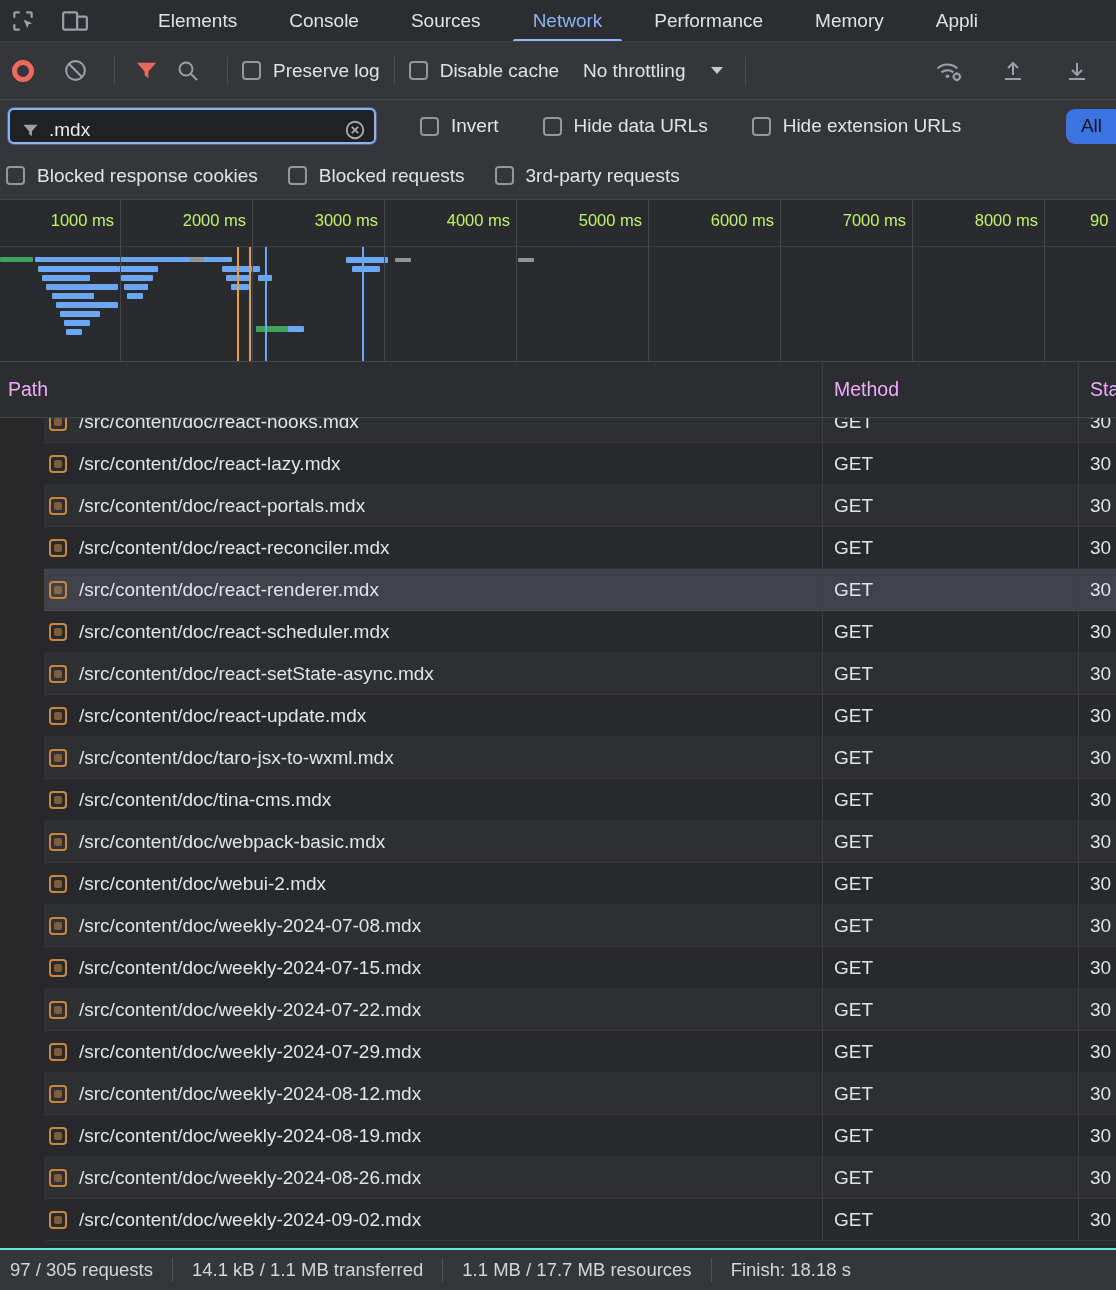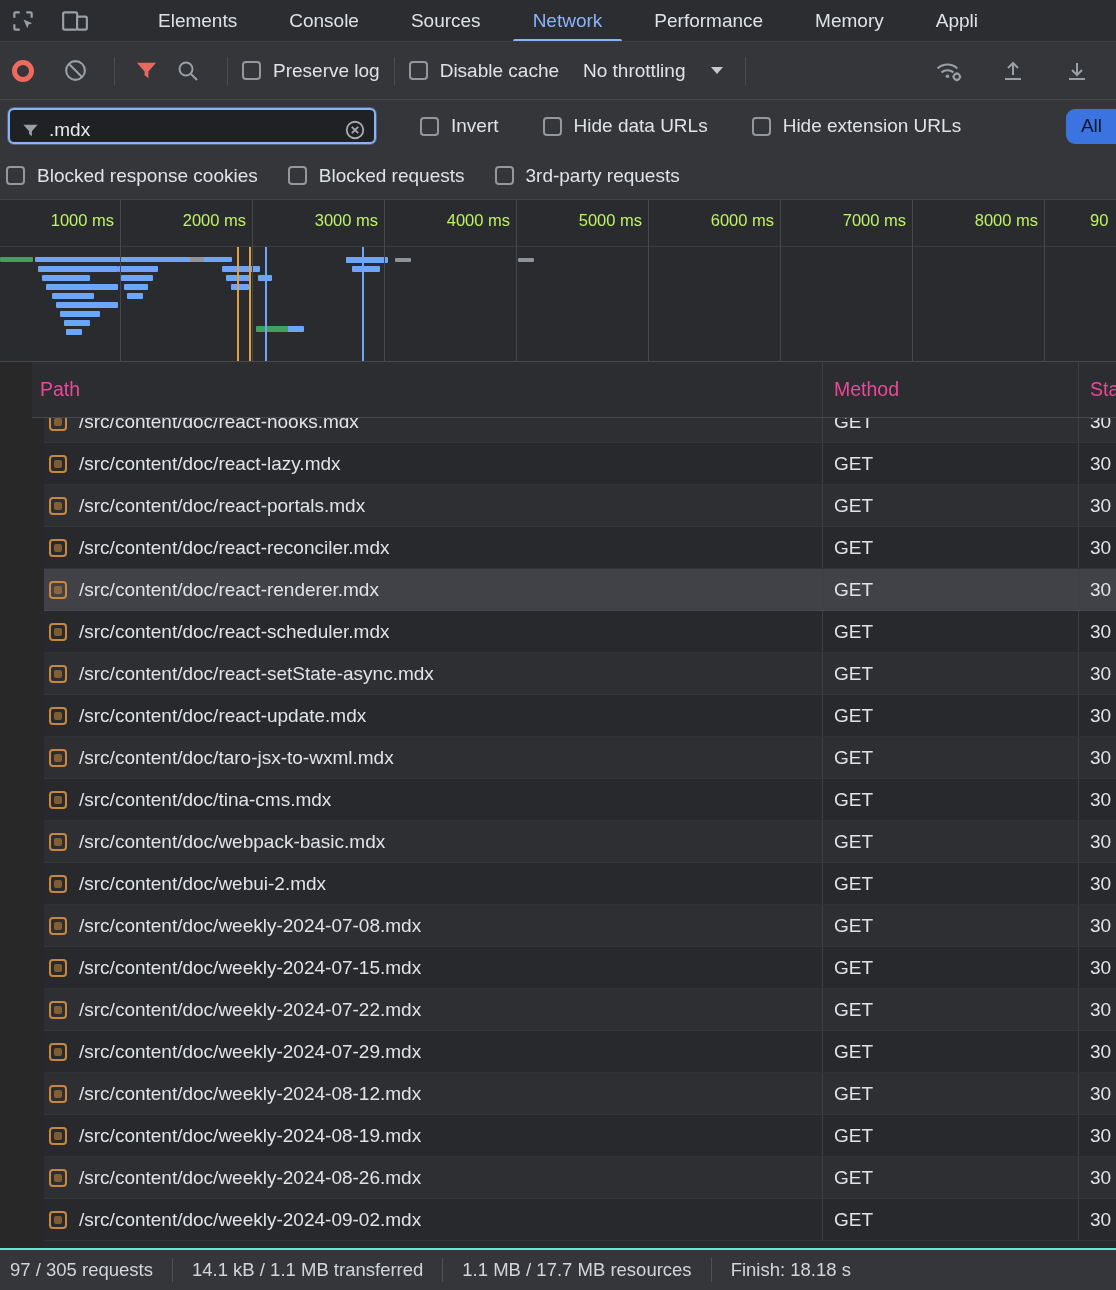--- a/index.html
+++ b/index.html
@@ -66,21 +66,21 @@
   .bar.blue  { background:#6ca6f8; }
   .bar.green { background:#3fa15c; }
   .bar.gray  { background:#909499; }
   .vline { position:absolute; top:0; bottom:0; width:2px; }
   .vline.orange { background:#e2a13c; }
   .vline.blue   { background:#6ca6f8; }
 
   
   .table-header { flex:0 0 56px; background:#2c2d31; display:grid;
                   grid-template-columns:1fr 256px 38px; align-items:stretch;
-                  border-bottom:1px solid #47484c; font-size:19.5px; color:#ec4899;margin-left:32px; }
+                  border-bottom:1px solid #47484c; font-size:19.5px; color:#f0abfc; }
   .th { display:flex; align-items:center; padding-left:8px; overflow:hidden; white-space:nowrap; }
   .th.method, .th.status { border-left:1px solid #3c3e42; padding-left:11px; }
 
   .table-body { flex:1 1 auto; overflow:hidden; background:#28292c;margin-left:44px; }
   .rows { margin-top:-17px; }
   .row { height:42px; display:grid; grid-template-columns:1fr 256px 38px;
          align-items:stretch; font-size:19px; color:#e0e3e7;
          border-bottom:1px solid rgba(255,255,255,0.045); }
   .row:nth-child(odd)  { background:#2e2f32; }
   .row:nth-child(even) { background:#28292c; }

